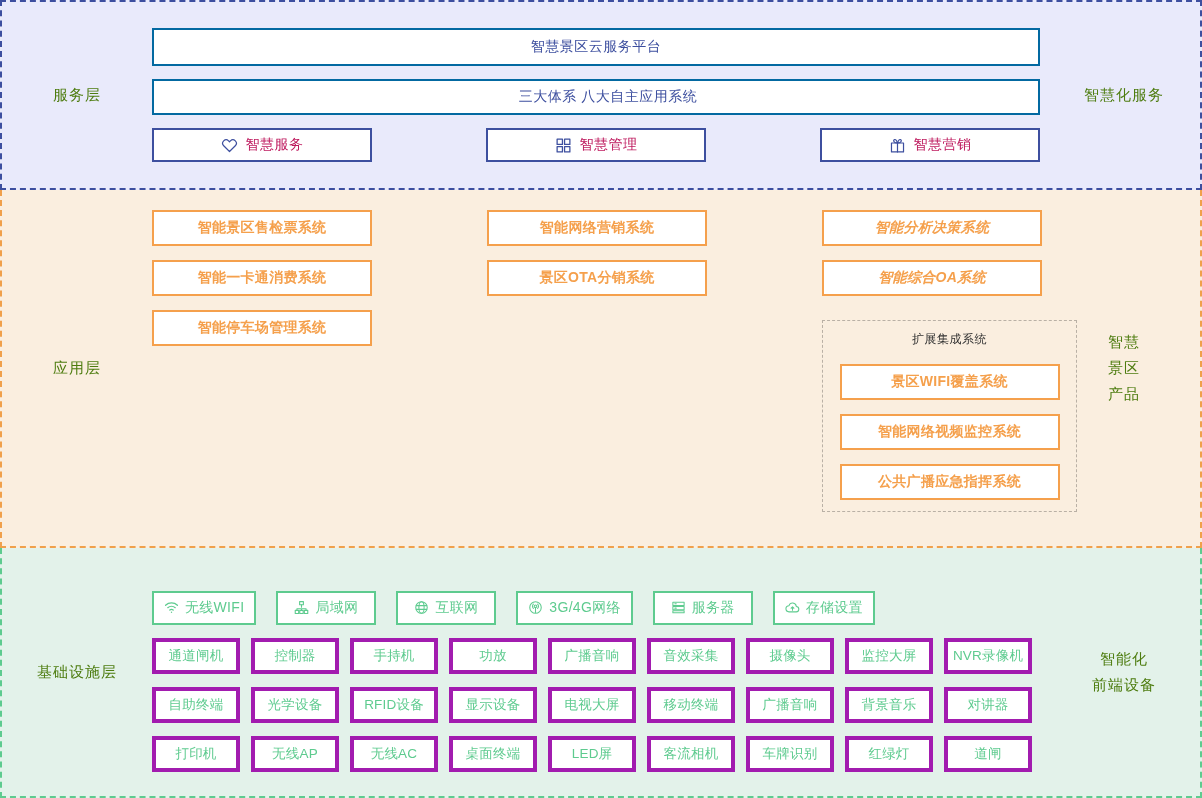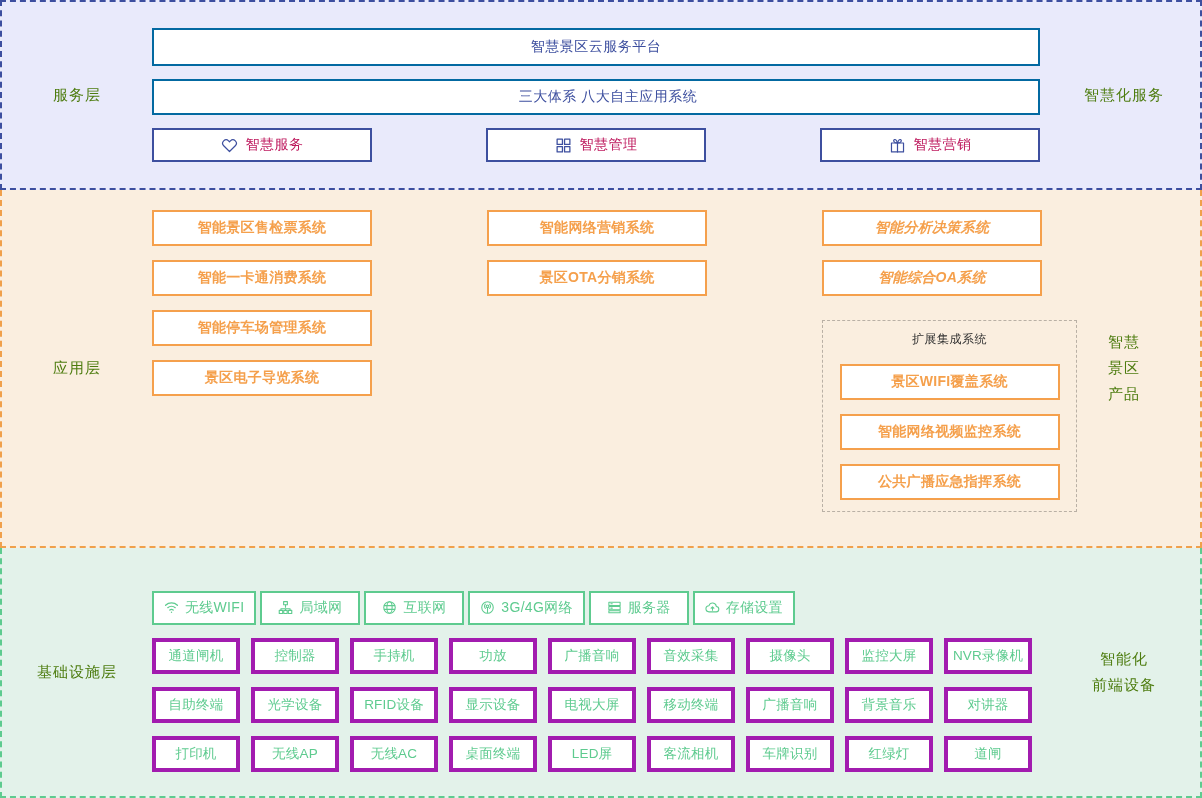--- a/index.html
+++ b/index.html
@@ -162,21 +162,21 @@
     margin-bottom: 2px;
   }
 
   
   .infra-body {
     padding-top: 18px;
     gap: 13px;
     align-items: flex-start;
   }
   .infra-row { display: flex; gap: 0; }
-  .infra-row.r1 { gap: 4px; }
+  .infra-row.r1 { gap: 20px; }
   .infra-chip {
     height: 34px;
     background: #ffffff;
     border: 2px solid #5ecb8f;
     box-sizing: border-box;
     display: flex;
     align-items: center;
     justify-content: center;
     gap: 6px;
     color: #5ecb8f;
@@ -258,21 +258,20 @@
 
   <section class="layer layer-app">
     <div class="side-label">应用层</div>
 
     <div class="layer-body app-body">
 
       <div class="app-col c1">
         <div class="app-box">智能景区售检票系统</div>
         <div class="app-box">智能一卡通消费系统</div>
         <div class="app-box">智能停车场管理系统</div>
-        <div class="app-box">景区电子导览系统</div>
       </div>
 
       <div class="app-col c2">
         <div class="app-box">智能网络营销系统</div>
         <div class="app-box">景区OTA分销系统</div>
       </div>
 
       <div class="app-col c3">
         <div class="app-box">智能分析决策系统</div>
         <div class="app-box">智能综合OA系统</div>

